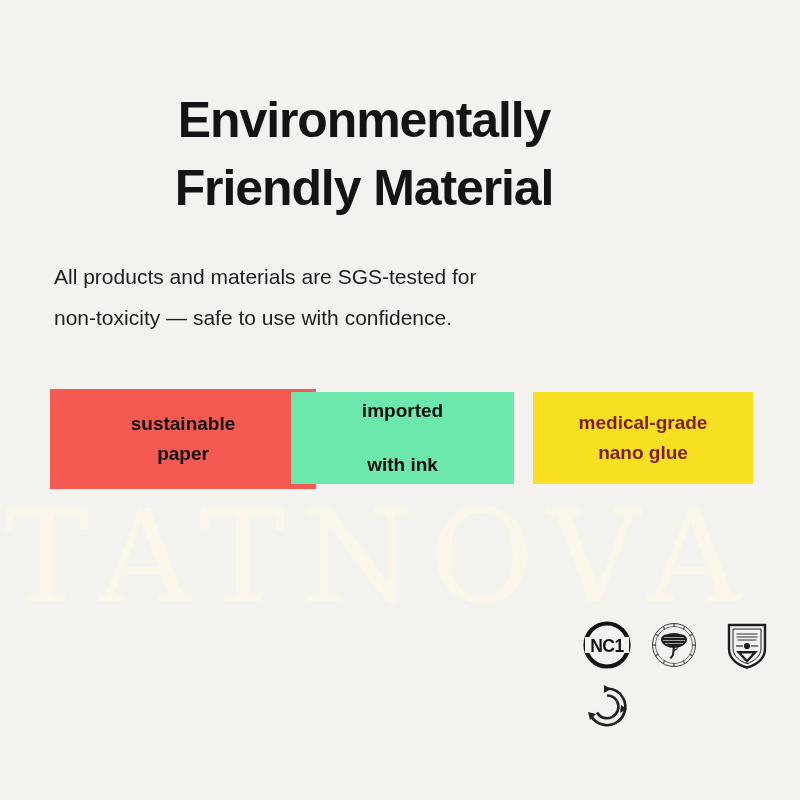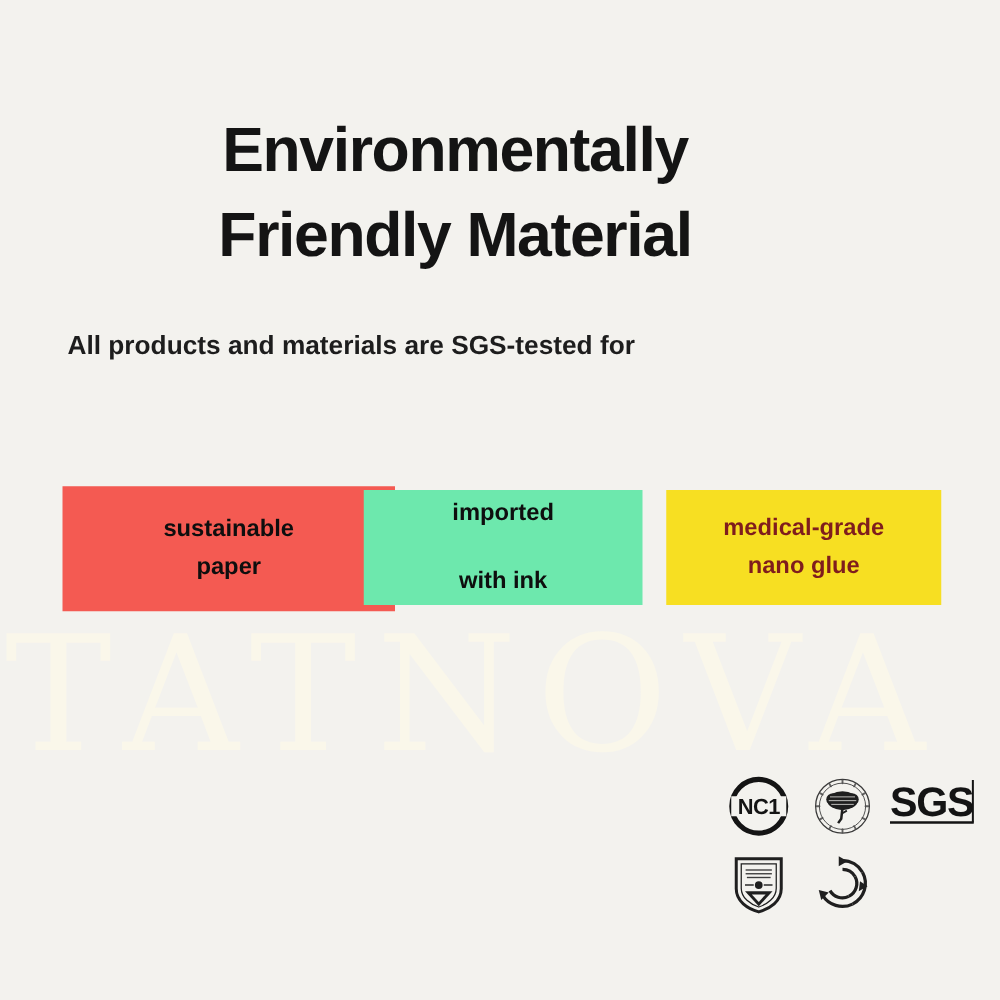--- a/index.html
+++ b/index.html
@@ -55,21 +55,21 @@
   .heading .line { display: block; }
 
   
   .subcopy {
     position: absolute;
     left: 54px;
     top: 235px;
     width: 600px;
     font-size: 21px;
     line-height: 41px;
-    font-weight: 700;
+    font-weight: 400;
     color: #1d1d1d;
     z-index: 2;
   }
   .subcopy .line { display: block; }
 
   
   .chips {
     position: absolute;
     left: 50px;
     top: 389px;
@@ -160,20 +160,21 @@
 
   <div class="watermark" style="color: rgb(250, 247, 234);">TATNOVA</div>
 
   <h1 class="heading" style="color: rgb(20, 20, 20); text-align: center;">
     <span class="line">Environmentally</span>
     <span class="line">Friendly Material</span>
   </h1>
 
   <p class="subcopy" style="color: rgb(29, 29, 29);">
     <span class="line">All products and materials are SGS-tested for</span>
+    <span class="line">non-toxicity — safe to use with confidence.</span>
   </p>
 
   <div class="chips">
 
     <div class="chip chip-0" style="background: rgb(244, 90, 82); color: rgb(14, 14, 14);">
       <span class="l">sustainable</span>
       <span class="l">paper</span>
     </div>
 
     <div class="chip chip-1" style="background: rgb(109, 232, 173); color: rgb(14, 14, 14); gap: 24px;">
@@ -226,29 +227,20 @@
             <line x1="15" y1="17.5" x2="35" y2="17.5"></line>
             <line x1="14" y1="20.5" x2="36" y2="20.5"></line>
             <line x1="16" y1="23.5" x2="34" y2="23.5"></line>
           </g>
           <path d="M25 26 L24 35 L21.5 38.5" fill="none" stroke="#1f1f1f" stroke-width="2"></path>
           <path d="M24.3 31 L28.5 28.5" fill="none" stroke="#1f1f1f" stroke-width="1.4"></path>
         </svg>
       </span>
     </div>
 
-    <div class="badge">
-      <span>
-        <svg width="74" height="46" viewBox="0 0 74 46">
-          <text x="2" y="33" text-anchor="start" font-family="'Liberation Sans', sans-serif" font-size="33" font-weight="700" fill="#141414" letter-spacing="-1">SGS</text>
-          <rect x="67.5" y="4" width="1.6" height="34" fill="#141414"></rect>
-          <rect x="2" y="37" width="67" height="2" fill="#141414"></rect>
-        </svg>
-      </span>
-    </div>
 
     <div class="badge">
       <span>
         <svg width="46" height="50" viewBox="0 0 46 50">
           <path d="M5 5 H41 V29 C41 39 32 45 23 47.5 C14 45 5 39 5 29 Z" fill="none" stroke="#1f1f1f" stroke-width="2.4"></path>
           <path d="M9 9 H37 V28.5 C37 36.5 29.5 41.5 23 43.6 C16.5 41.5 9 36.5 9 28.5 Z" fill="none" stroke="#1f1f1f" stroke-width="1"></path>
           <g stroke="#2a2a2a" stroke-width="1.1" opacity="0.9">
             <line x1="12.5" y1="14" x2="33.5" y2="14"></line>
             <line x1="12.5" y1="17" x2="33.5" y2="17"></line>
             <line x1="13.5" y1="20" x2="32.5" y2="20"></line>

